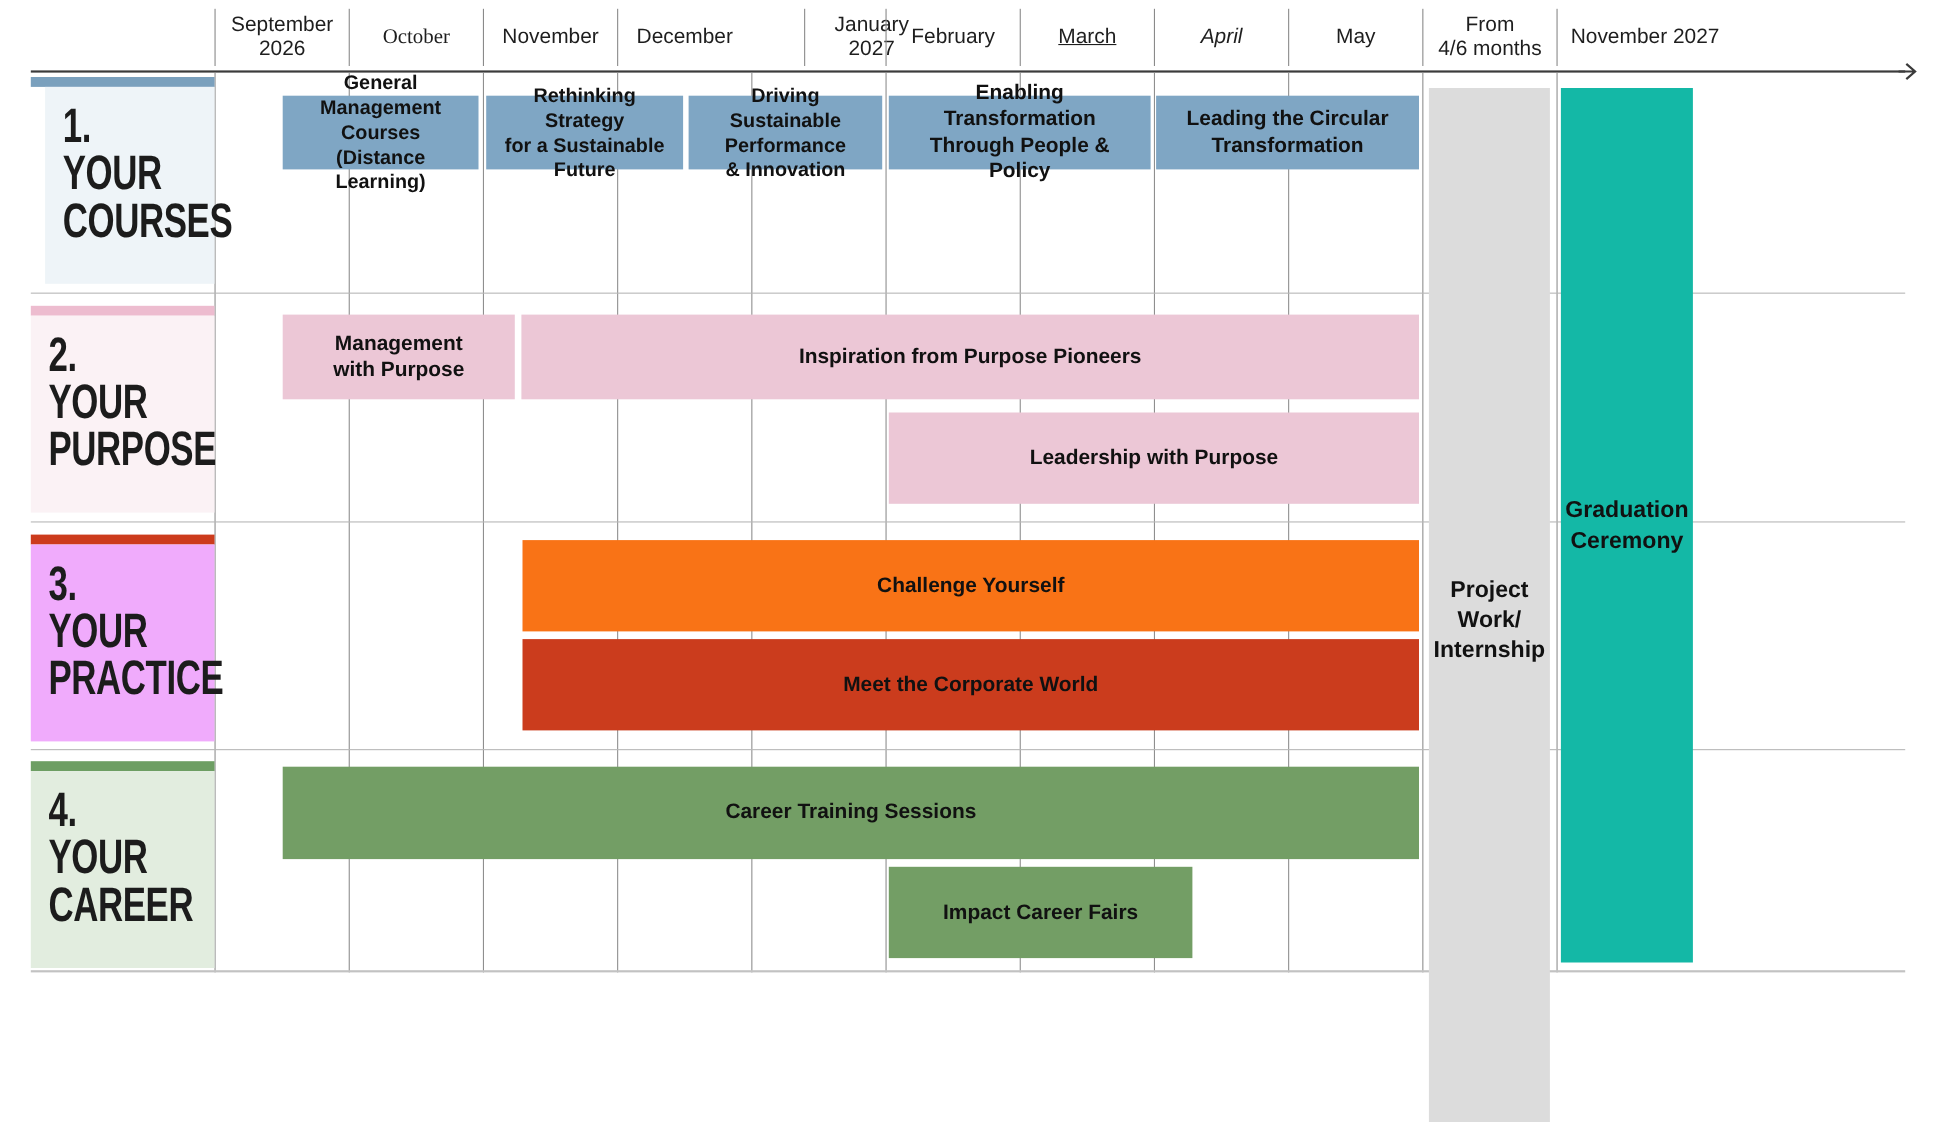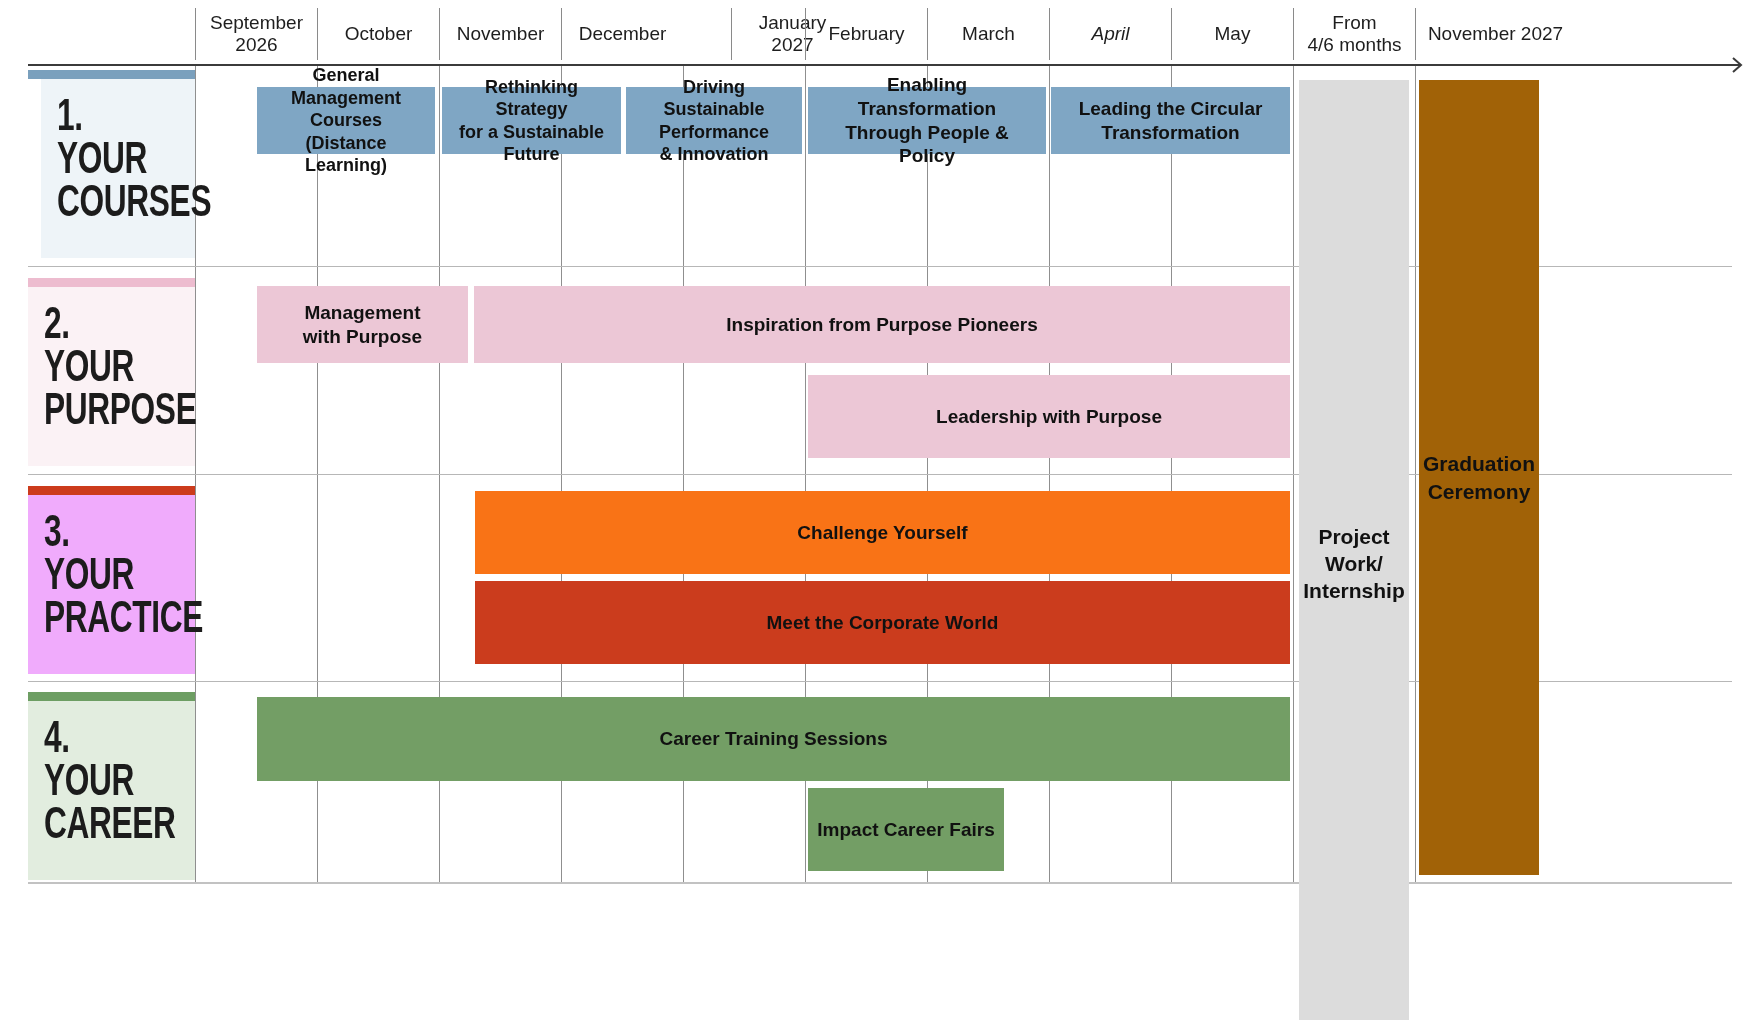--- a/index.html
+++ b/index.html
@@ -144,26 +144,26 @@
     box-sizing: border-box;
   }
 </style>
 </head>
 <body>
 
 <div id="canvas">
 
   <div id="col-heads">
       <div class="col-head" style="left: 195px; width: 122px;">September 2026</div>
-      <div class="col-head" style="left: 317px; width: 122px;">October</div>
+      <div class="col-head" style="left: 317px; width: 122px; font-family: Liberation Serif, serif;">October</div>
       <div class="col-head" style="left: 439px; width: 122px;">November</div>
       <div class="col-head" style="left: 561px; width: 122px;">December</div>
       <div class="col-head" style="left: 683px; width: 122px; margin-left: 48px;">January 2027</div>
       <div class="col-head" style="left: 805px; width: 122px;">February</div>
-      <div class="col-head" style="left: 927px; width: 122px;">March</div>
+      <div class="col-head" style="left: 927px; width: 122px; text-decoration: underline;">March</div>
       <div class="col-head" style="left: 1049px; width: 122px; font-style: italic;">April</div>
       <div class="col-head" style="left: 1171px; width: 122px;">May</div>
       <div class="col-head" style="left: 1293px; width: 122px;">From
 4/6 months</div>
       <div class="col-head" style="left: 1415px; width: 160px;">November 2027</div>
     </div>
 
   <div class="axis-line"></div>
   <div class="axis-arrow">
     <svg width="20" height="18" viewBox="0 0 20 18">
@@ -235,24 +235,24 @@
 Through People &amp; Policy</div>
       <div class="bar" style="left: 1051px; top: 87px; width: 239px; height: 67px; background: rgb(127, 166, 196);">Leading the Circular
 Transformation</div>
       <div class="bar" style="left: 257px; top: 286px; width: 211px; height: 77px; background: rgb(236, 199, 214);">Management
 with Purpose</div>
       <div class="bar" style="left: 474px; top: 286px; width: 816px; height: 77px; background: rgb(236, 199, 214);">Inspiration from Purpose Pioneers</div>
       <div class="bar" style="left: 808px; top: 375px; width: 482px; height: 83px; background: rgb(236, 199, 214);">Leadership with Purpose</div>
       <div class="bar" style="left: 475px; top: 491px; width: 815px; height: 83px; background: #f97316;">Challenge Yourself</div>
       <div class="bar" style="left: 475px; top: 581px; width: 815px; height: 83px; background: rgb(203, 60, 29); text-align: center;">Meet the Corporate World</div>
       <div class="bar" style="left: 257px; top: 697px; width: 1033px; height: 84px; background: rgb(115, 158, 101);">Career Training Sessions</div>
-      <div class="bar" style="left: 808px; top: 788px; width: 196px; height: 83px; background: rgb(115, 158, 101);">Impact Career Fairs</div>
+      <div class="bar" style="left: 808px; top: 788px; width: 276px; height: 83px; background: rgb(115, 158, 101);">Impact Career Fairs</div>
     </div>
 
   <div id="panels">
       <div class="panel" style="left: 1299px; top: 80px; width: 110px; height: 967px; background: rgb(220, 220, 220);">Project
 Work/
 Internship</div>
-      <div class="panel" style="left: 1419px; top: 80px; width: 120px; height: 795px; background: #a16207;">Graduation
+      <div class="panel" style="left: 1419px; top: 80px; width: 120px; height: 795px; background: #14b8a6;">Graduation
 Ceremony</div>
     </div>
 
 </div>
 
 </body></html>

